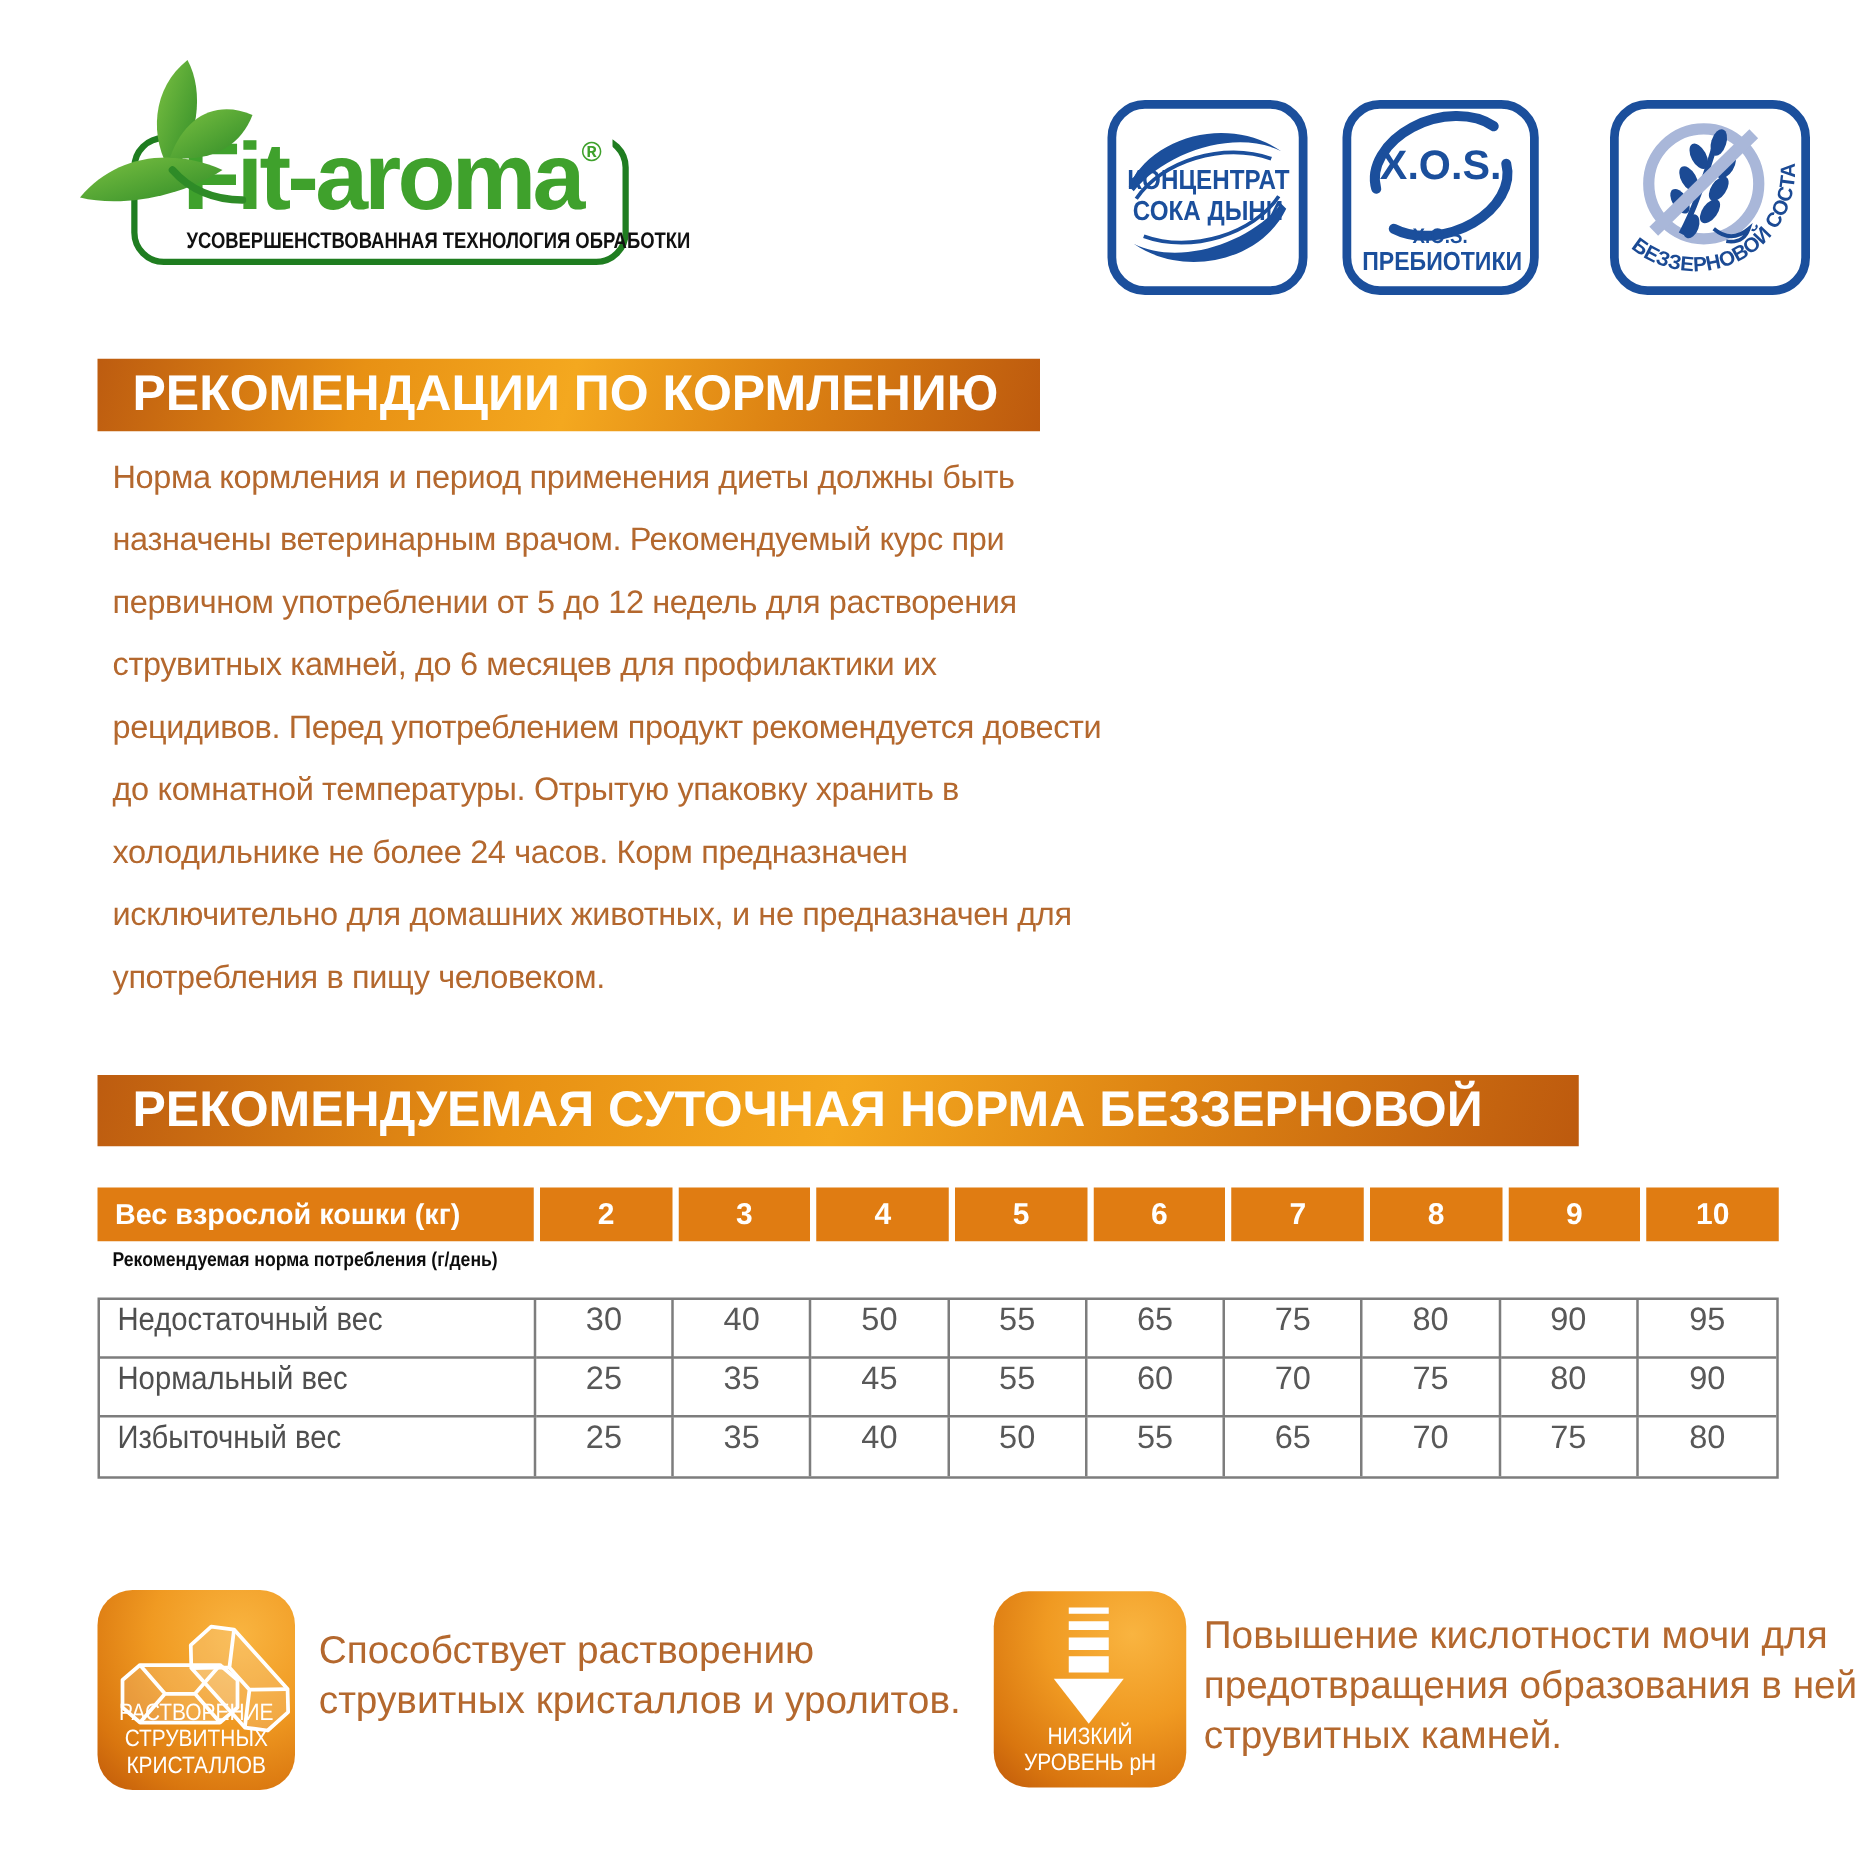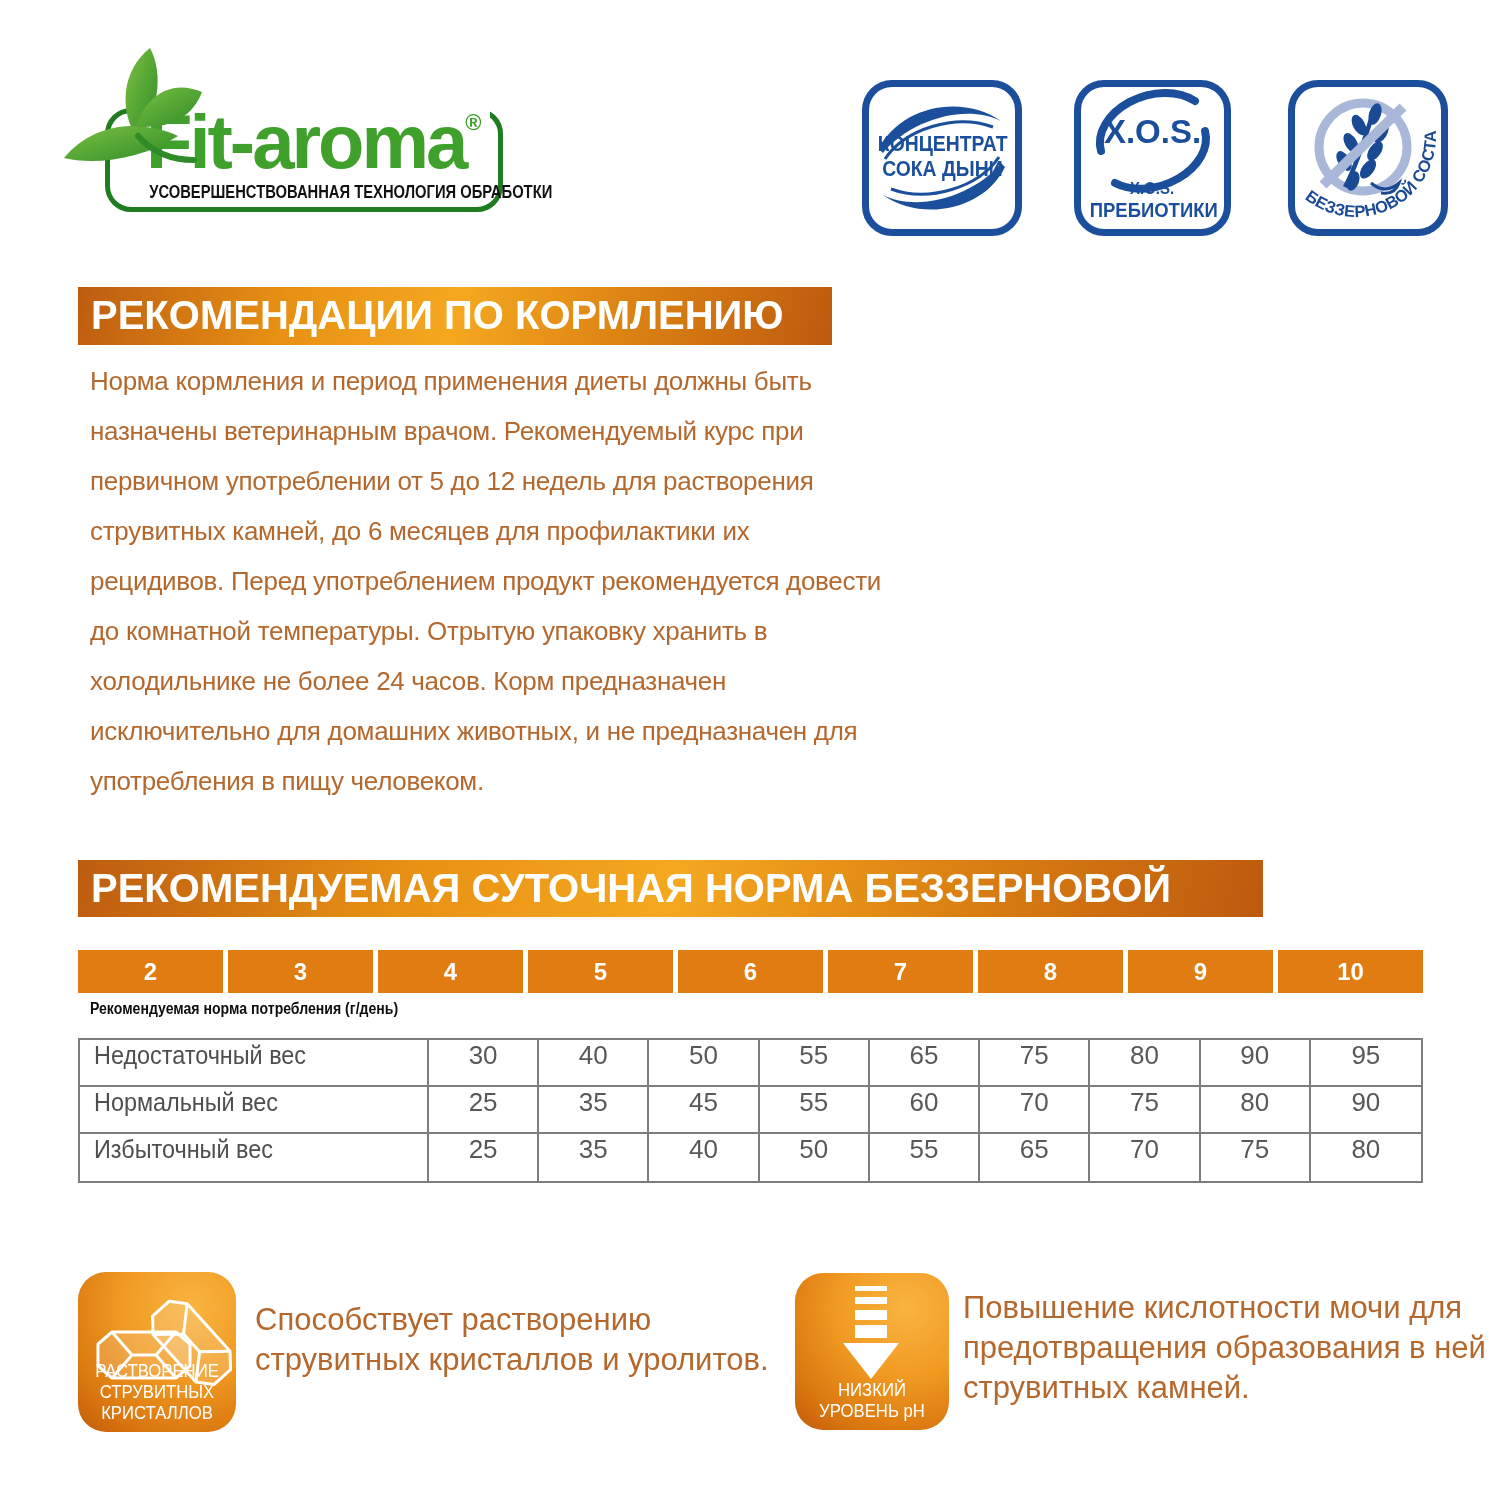--- a/index.html
+++ b/index.html
@@ -20,21 +20,21 @@
   .tagline span{display:inline-block;transform:scaleX(0.82);transform-origin:center}
 
   
   .badge{position:absolute;top:80px;height:156px;border:7px solid #1b4f9c;
     border-radius:30px;background:#fff;box-sizing:border-box}
   .badge-txt{position:absolute;left:0;right:0;text-align:center;color:#1b4f9c;font-weight:bold}
   .badge-txt span{display:inline-block;transform:scaleX(0.88);transform-origin:center;white-space:nowrap}
 
   
   .bar{position:absolute;left:78px;height:58px;color:#fff;font-weight:bold;font-size:40px;
-    line-height:57px;padding-left:13px;box-sizing:border-box;white-space:nowrap;
+    line-height:57px;padding-left:28px;box-sizing:border-box;white-space:nowrap;
     background:linear-gradient(105deg,#bd5c10 0%,#e89114 28%,#f4a81f 50%,#dd8313 72%,#bd5a0e 100%)}
 
   .body-text{left:90px;top:356px;width:1350px;font-size:26px;line-height:50px;
     color:#b4682e;white-space:pre-line;letter-spacing:-0.3px}
 
   
   .thead{left:78px;top:950px;width:1345px;height:43px;display:flex;gap:5px}
   .th{background:#e07c12;color:#fff;font-weight:bold;font-size:24px;
     display:flex;align-items:center;justify-content:center}
   .th.lab{width:349px;justify-content:flex-start;padding-left:14px;font-size:23px;box-sizing:border-box}
@@ -73,21 +73,21 @@
       <stop offset="0" stop-color="#7cc142"></stop>
         <stop offset="1" stop-color="#2e8b27"></stop>
     </linearGradient>
   </defs>
   <path d="M98,8 C70,30 66,70 86,100 C106,72 112,34 98,8 Z" fill="url(#lg)"></path>
   <path d="M12,118 C40,84 86,78 126,96 C92,118 44,126 12,118 Z" fill="url(#lg)"></path>
   <path d="M150,52 C122,40 96,52 84,86 C116,90 140,78 150,52 Z" fill="url(#lg)"></path>
   <path d="M86,96 C100,112 120,120 142,120" stroke="#2e8b27" stroke-width="6" fill="none" stroke-linecap="round"></path>
 </svg>
 
-<div class="badge" style="left:862px;width:160px">
+<div class="badge" style="left:886px;width:160px">
   <svg width="146" height="142" viewBox="0 0 146 142">
     <path d="M10,62 C30,20 92,6 132,34 C96,16 40,34 14,66 Z" fill="#1b4f9c"></path>
     <path d="M16,72 C36,42 86,26 124,40" stroke="#1b4f9c" stroke-width="3" fill="none"></path>
     <path d="M136,80 C116,122 54,136 14,108 C50,126 106,108 132,76 Z" fill="#1b4f9c"></path>
     <path d="M130,70 C110,100 60,116 22,102" stroke="#1b4f9c" stroke-width="3" fill="none"></path>
   </svg>
   <div class="badge-txt" style="top:44px;font-size:22px;line-height:25px">
     <span>КОНЦЕНТРАТ</span><br>
     <span>СОКА ДЫНИ</span>
   </div>
@@ -137,20 +137,21 @@
 струвитных камней, до 6 месяцев для профилактики их
 рецидивов. Перед употреблением продукт рекомендуется довести
 до комнатной температуры. Отрытую упаковку хранить в
 холодильнике не более 24 часов. Корм предназначен
 исключительно для домашних животных, и не предназначен для
 употребления в пищу человеком.</div>
 
 <div class="bar" style="top:860px;width:1185px;height:57px">РЕКОМЕНДУЕМАЯ СУТОЧНАЯ НОРМА БЕЗЗЕРНОВОЙ</div>
 
 <div class="abs thead">
+  <div class="th lab">Вес взрослой кошки (кг)</div>
   <div class="th num">2</div>
   <div class="th num">3</div>
   <div class="th num">4</div>
   <div class="th num">5</div>
   <div class="th num">6</div>
   <div class="th num">7</div>
   <div class="th num">8</div>
   <div class="th num">9</div>
   <div class="th num">10</div>
 </div>

